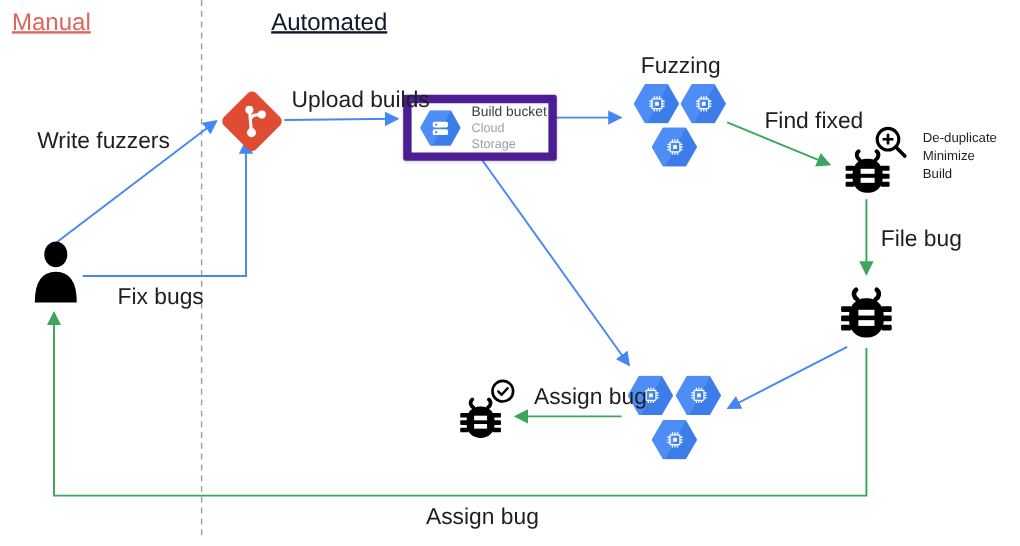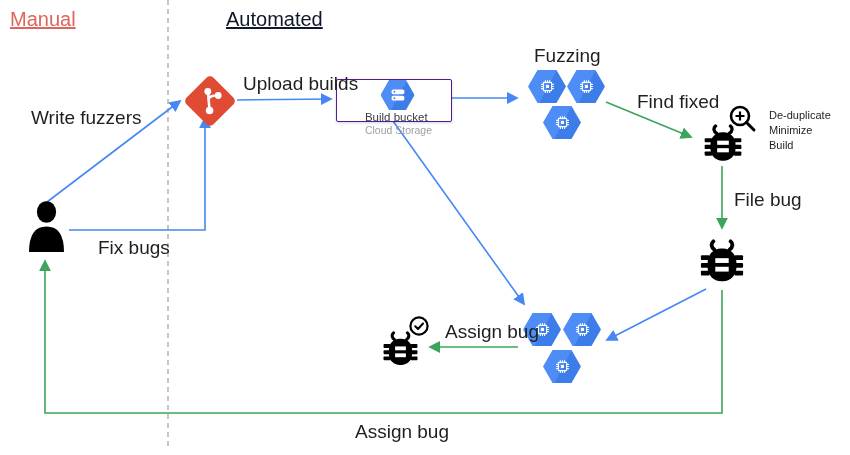--- a/index.html
+++ b/index.html
@@ -6,22 +6,22 @@
   #canvas{position:relative;width:850px;height:455px;background:#ffffff;overflow:hidden;
           font-family:"Liberation Sans", sans-serif;color:#1f1f1f;}
   .lbl{position:absolute;font-size:19px;line-height:16px;color:#1f1f1f;white-space:nowrap;}
   .section-lbl{position:absolute;font-size:20px;font-weight:500;text-decoration:underline;}
   #manual-lbl{left:10px;top:8px;color:#DD655B;}
   #automated-lbl{left:226px;top:8px;color:#0f172a;}
   #connectors{position:absolute;left:0;top:0;width:850px;height:455px;}
 
   
   .card{position:absolute;left:336px;top:79px;width:114px;height:41px;background:#fff;
-        border:1px solid #4c1d95;border-radius:2px;box-shadow:0 1px 3px rgba(0,0,0,.18);
-        display:flex;align-items:center;flex-direction:column;}
+        border:7px solid #4c1d95;border-radius:2px;box-shadow:0 1px 3px rgba(0,0,0,.18);
+        display:flex;align-items:center;}
   .card .txt{margin-left:9px;}
   .card .t1{font-size:11.5px;font-weight:500;color:#3c4043;line-height:14px;}
   .card .t2{font-size:10.5px;color:#9aa0a6;line-height:13px;}
 
   
   .hex{position:absolute;width:38px;height:33px;
        clip-path:polygon(25% 0,75% 0,100% 50%,75% 100%,25% 100%,0 50%);
        background:linear-gradient(118deg,#4E8DF6 52%,#3D7DE9 52%);
        display:flex;align-items:center;justify-content:center;}
   .hex-sm{width:34px;height:30px;position:static;flex:none;margin-left:7px;}

